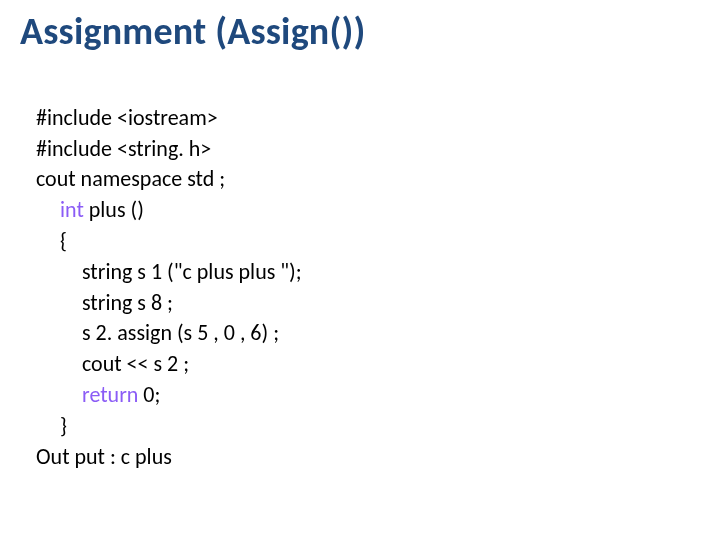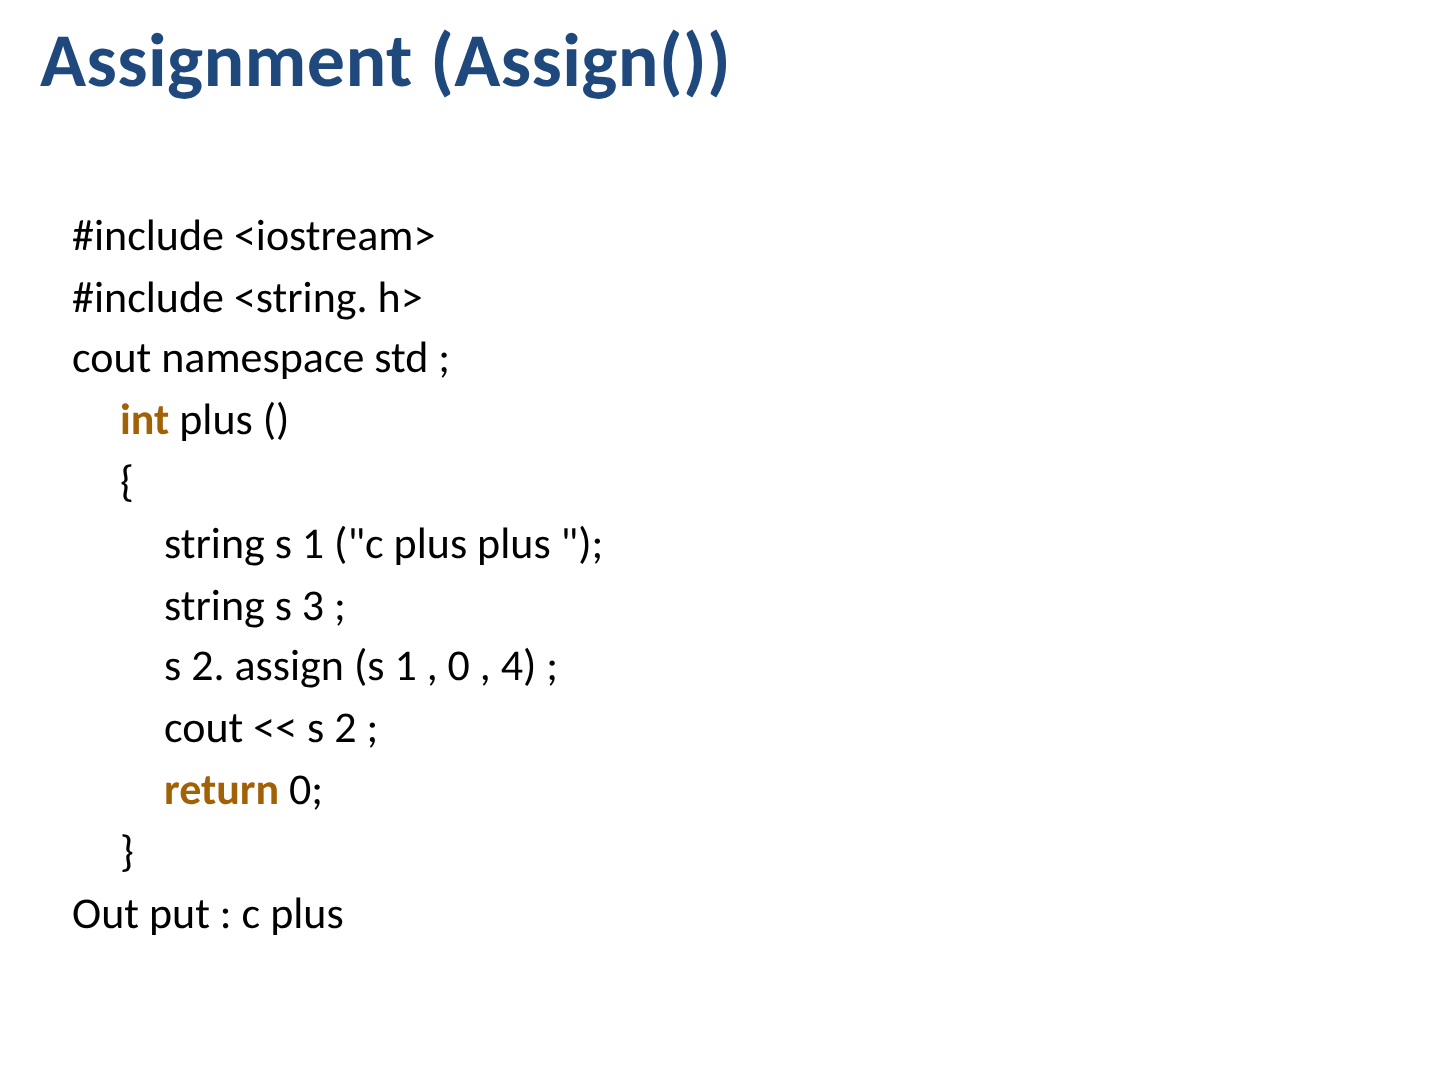--- a/index.html
+++ b/index.html
@@ -27,35 +27,35 @@
   .code-block {
     color: #000;
     font-size: 22px;
     line-height: 1.4;
     font-weight: 400;
     padding-left: 16px;
     white-space: pre;
   }
   .indent1 { padding-left: 24px; display: inline-block; }
   .indent2 { padding-left: 46px; display: inline-block; }
-  .kw { color: #a16207; font-weight: bold; }
+  .kw { color: #8b5cf6; }
 </style>
 </head>
 <body>
 
 <div class="slide">
   <h1 class="title">Assignment (Assign())</h1>
 
   <div class="code-block">
 <span>#include &lt;iostream&gt;</span>
 <span>#include &lt;string. h&gt;</span>
 <span>cout namespace std ;</span>
 <span class="indent1"><span class="kw">int </span><span>plus ()</span></span>
 <span class="indent1">{</span>
 <span class="indent2">string s 1 ("c plus plus ");</span>
-<span class="indent2">string s 3 ;</span>
-<span class="indent2">s 2. assign (s 1 , 0 , 4) ;</span>
+<span class="indent2">string s 8 ;</span>
+<span class="indent2">s 2. assign (s 5 , 0 , 6) ;</span>
 <span class="indent2">cout &lt;&lt; s 2 ;</span>
 <span class="indent2"><span class="kw">return </span><span>0;</span></span>
 <span class="indent1">}</span>
 <span>Out put : c plus</span>
   </div>
 </div>
 
 </body></html>

